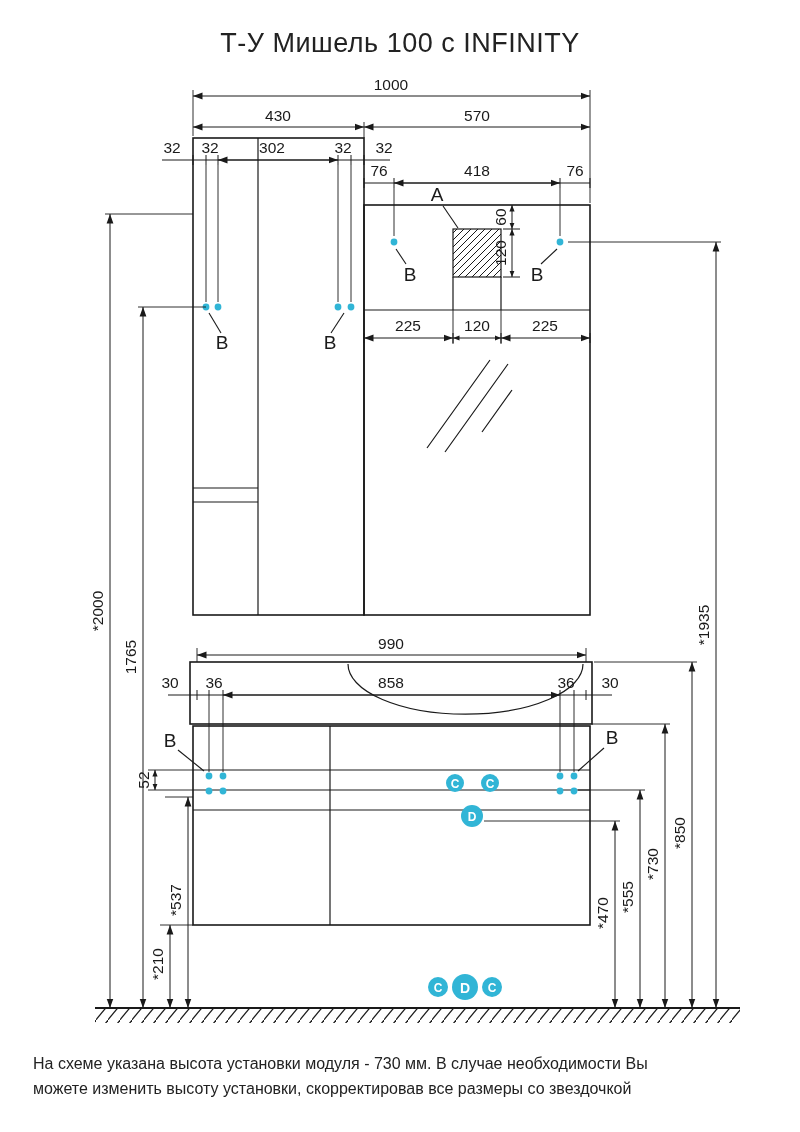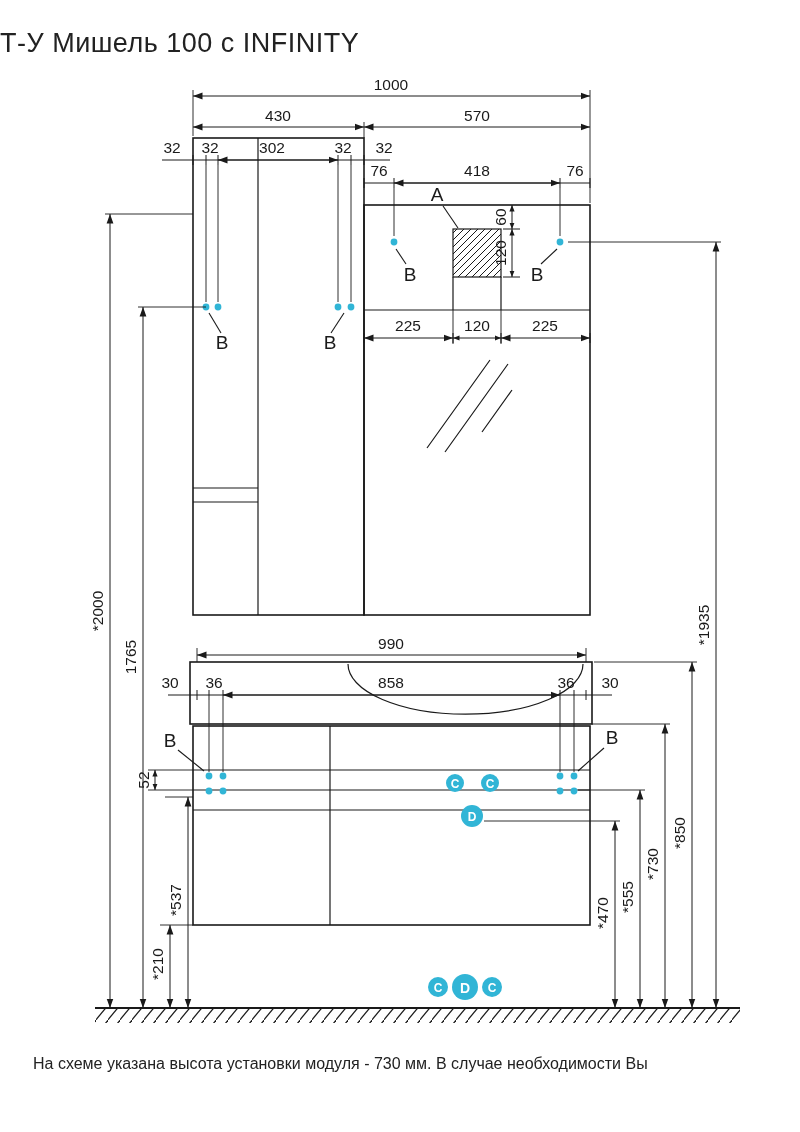--- a/index.html
+++ b/index.html
@@ -1,21 +1,21 @@
 <!DOCTYPE html>
 <html><head>
 <meta charset="utf-8">
 <style>
   html,body { margin:0; padding:0; }
   body {
     width:800px; height:1132px; background:#ffffff; position:relative;
     font-family:"Liberation Sans", sans-serif; overflow:hidden;
   }
   .title {
-    position:absolute; top:28px; left:0; width:100%; 
+    position:absolute; top:28px; left:0; width:100%; text-align:center;
     font-size:27px; color:#222; font-weight:400; letter-spacing:0.5px;
   }
   .footnote {
     position:absolute; left:33px; top:1052px; width:748px;
     font-size:16px; line-height:1.55; color:#222;
   }
   svg.drawing { position:absolute; top:0; left:0; }
   svg text { font-family:"Liberation Sans", sans-serif; font-size:15.5px; fill:#1a1a1a; }
   svg text.big { font-size:19px; }
   svg text.circ { font-size:12px; fill:#ffffff; font-weight:bold; }
@@ -230,15 +230,16 @@
       <text class="circ" x="438" y="991.5" text-anchor="middle">C</text>
       <circle class="cdcirc" cx="465" cy="987" r="13"></circle>
       <text class="circ-lg" x="465" y="992.5" text-anchor="middle">D</text>
       <circle class="cdcirc" cx="492" cy="987" r="10"></circle>
       <text class="circ" x="492" y="991.5" text-anchor="middle">C</text>
     </g>
   </svg>
 
   <div class="footnote">
     <div>На схеме указана высота установки модуля - 730 мм. В случае необходимости Вы</div>
+    <div>можете изменить высоту установки, скорректировав все размеры со звездочкой</div>
   </div>
 
 </div>
 
 </body></html>

